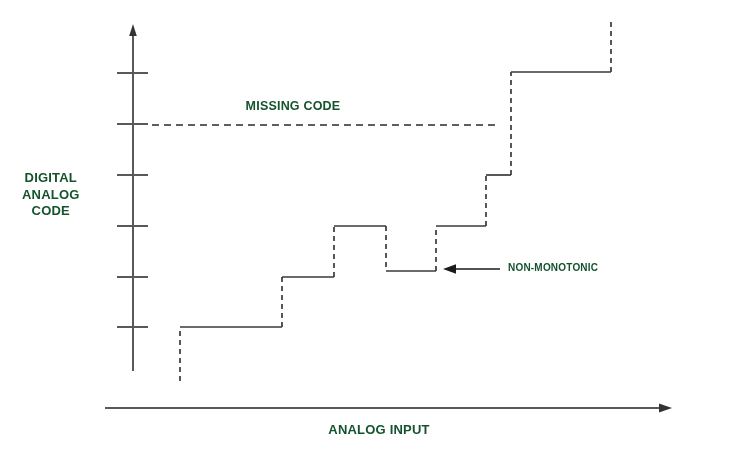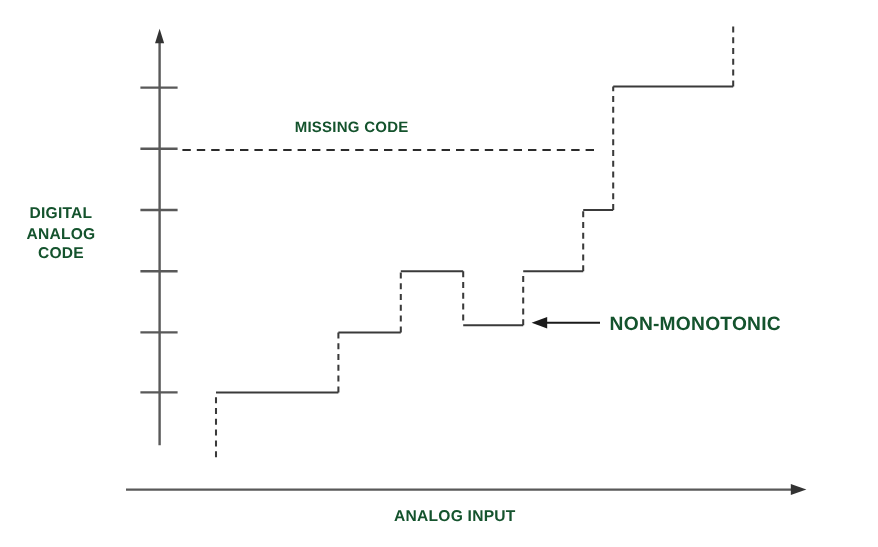--- a/index.html
+++ b/index.html
@@ -46,21 +46,21 @@
   #missing-code-label {
     left: 0;
     top: 99px;
     width: 586px;
     text-align: center;
     font-size: 12.5px;
   }
   #non-monotonic-label {
     left: 508px;
     top: 262px;
-    font-size: 16px;
+    font-size: 10px;
   }
   svg { display: block; }
 </style>
 </head>
 <body>
 
 <div id="figure">
 
   <svg width="732" height="456" viewBox="0 0 732 456">
 

